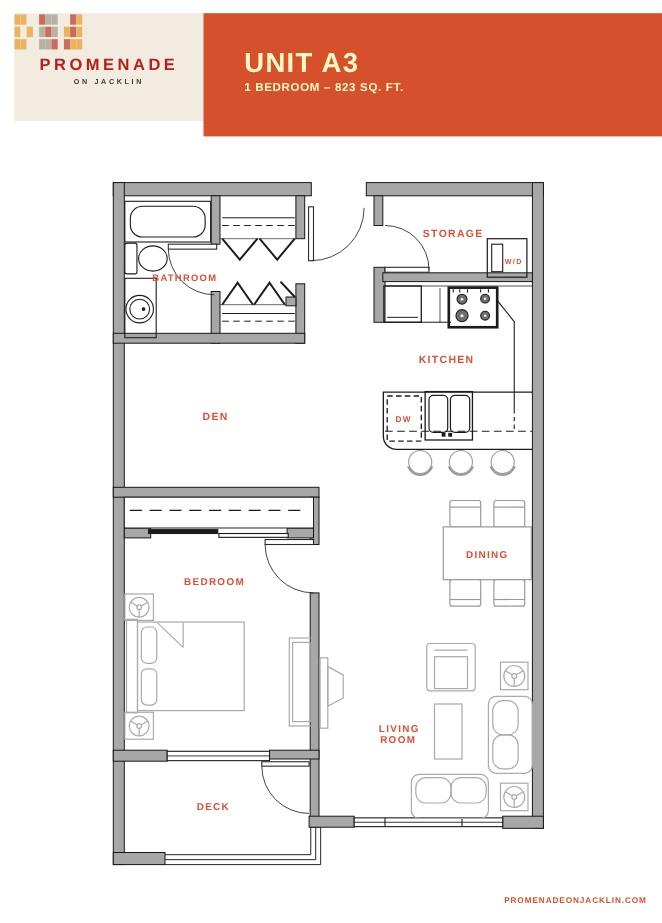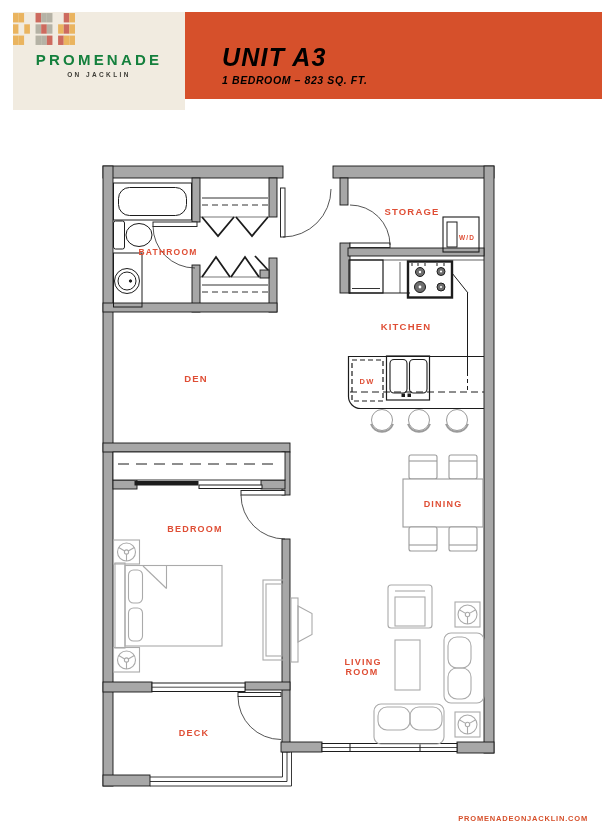--- a/index.html
+++ b/index.html
@@ -5,27 +5,27 @@
   html,body{margin:0;padding:0;}
   body{
     width:602px;height:839px;position:relative;background:#ffffff;
     font-family:"Liberation Sans", sans-serif;overflow:hidden;
   }
   .logo-box{
     position:absolute;left:13px;top:12px;width:172px;height:98px;
     background:#f1ebe0;display:flex;flex-direction:column;align-items:center;justify-content:center;
   }
   .logo-name{
-    font-size:15px;font-weight:bold;color:#15803d;letter-spacing:3.2px;margin-top:7px;white-space:nowrap;
+    font-size:15px;font-weight:bold;color:#b91c1c;letter-spacing:3.2px;margin-top:7px;white-space:nowrap;
   }
   .logo-tagline{
     font-size:6.5px;font-weight:bold;color:#3c3b35;letter-spacing:2.4px;margin-top:3px;white-space:nowrap;
   }
   .banner{
-    position:absolute;left:185px;top:12px;width:417px;height:87px;background:#d6502b;color:#000000;font-style:italic;
+    position:absolute;left:185px;top:12px;width:417px;height:112px;background:#d6502b;color:#fef9c3;
   }
   .banner-title{
     margin:33px 0 0 37px;font-size:25px;font-weight:bold;letter-spacing:1.2px;line-height:1;
   }
   .banner-subtitle{
     margin:4px 0 12px 37px;font-size:10.5px;font-weight:bold;letter-spacing:0.6px;
   }
   .footer-url{
     position:absolute;right:14px;top:814px;font-size:7.5px;font-weight:bold;
     letter-spacing:0.8px;color:#d6502b;

